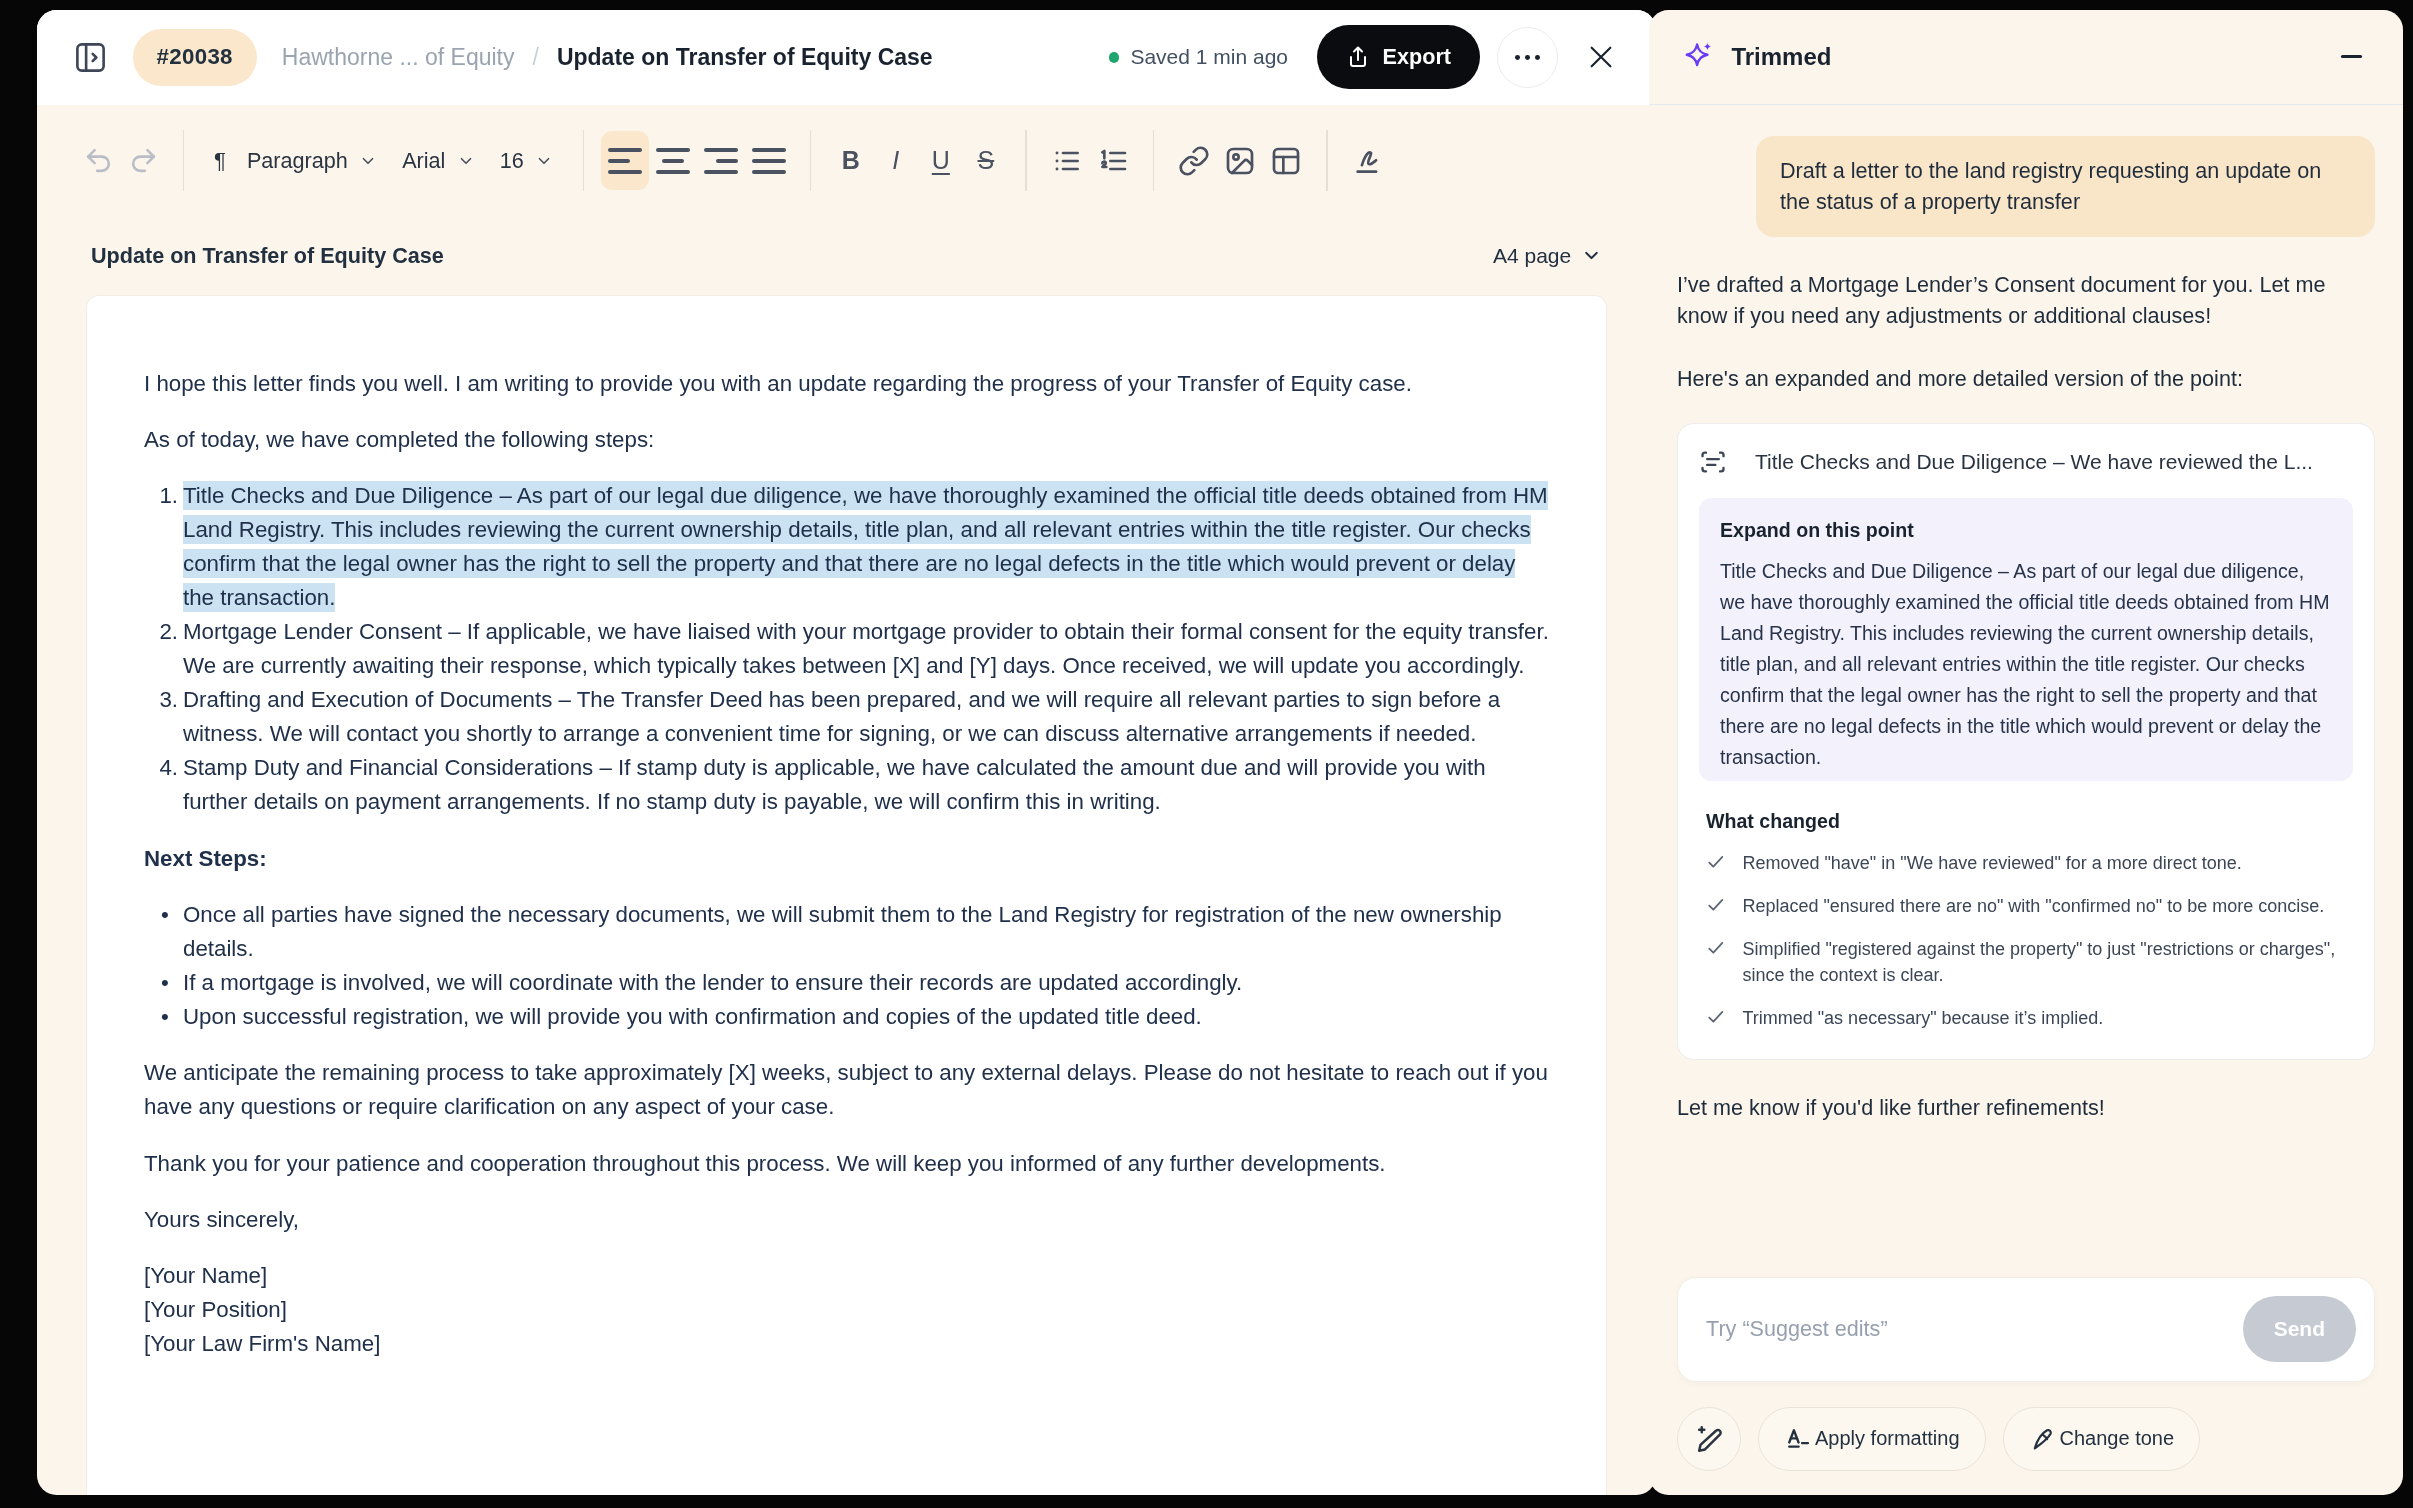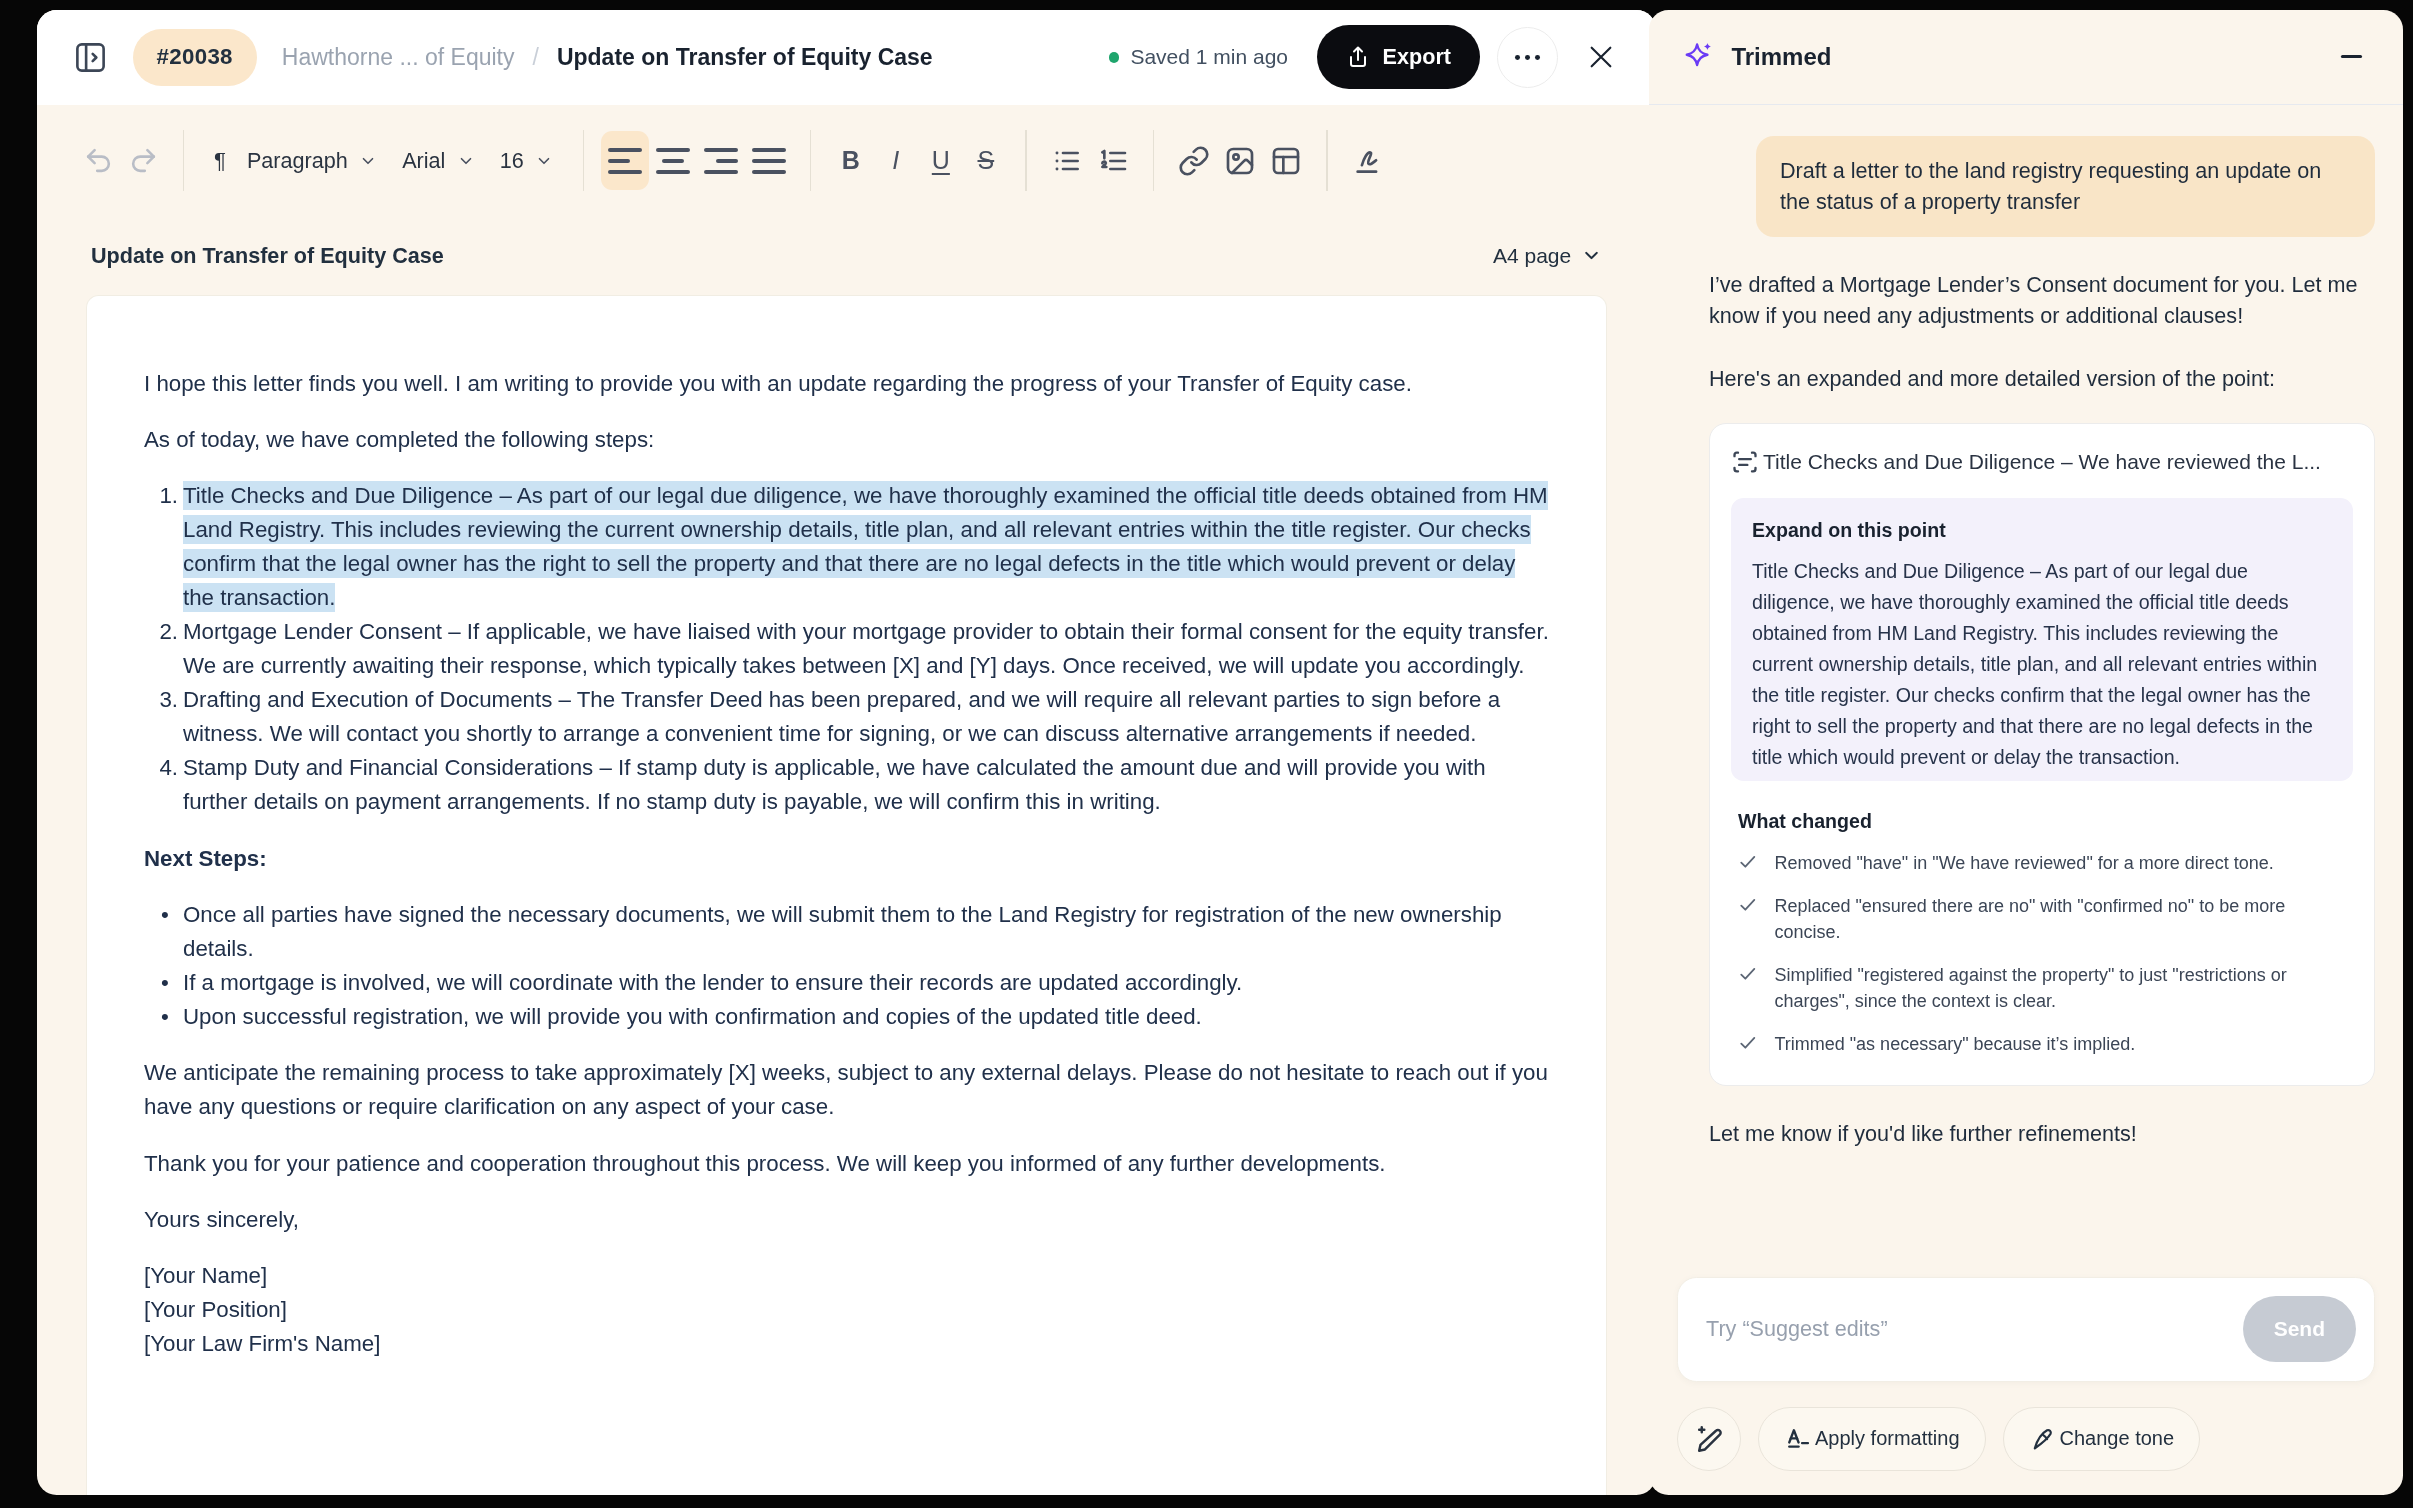--- a/index.html
+++ b/index.html
@@ -118,34 +118,34 @@
     display: flex; flex-direction: column;
   }
   .as-header {
     height: 95px; flex: 0 0 95px;
     display: flex; align-items: center; padding: 0 31px;
     border-bottom: 1.4px solid #E6E9EF;
   }
   .as-title { font-size: 24px; font-weight: 650; color: #19222F; margin-left: 15.4px; }
   .min-btn { margin-left: auto; width: 42px; height: 42px; color: #19222F; }
 
-  .as-chat { flex: 1; padding: 31px 28px 0; display: flex; flex-direction: column; overflow: hidden; margin-left: 32px; }
+  .as-chat { flex: 1; padding: 31px 28px 0; display: flex; flex-direction: column; overflow: hidden; }
   .user-bubble {
     align-self: flex-end; max-width: 619px;
     background: #F9E5C7; border-radius: 18px;
     padding: 19.6px 24px; font-size: 21.6px; line-height: 31px; color: #1F2C3C;
   }
   .ai-text { font-size: 21.6px; line-height: 31px; color: #1F2C3C; margin-top: 32px; }
 
   .point-card {
     margin-top: 29px; background: #FFFFFF;
     border: 1.4px solid #ECECEC; border-radius: 17px;
     padding: 24px 21px 28px;
   }
-  .card-ref { display: flex; align-items: center; gap: 4px; color: #2A3342; }
+  .card-ref { display: flex; align-items: center; gap: 28px; color: #2A3342; }
   .card-ref-text { font-size: 21px; white-space: nowrap; overflow: hidden; flex: 1; }
   .expand-box {
     margin-top: 22.3px; background: #F3F1FB; border-radius: 12.6px;
     padding: 21px 21px 8px;
   }
   .expand-heading { font-size: 19.6px; font-weight: 700; color: #19222F; }
   .expand-text { margin-top: 14px; font-size: 19.6px; line-height: 31px; color: #27334A; }
   .wc-heading { margin-top: 29px; font-size: 19.6px; font-weight: 700; color: #19222F; padding-left: 7px; }
   .wc-list { margin-top: 17px; display: flex; flex-direction: column; gap: 17px; padding: 0 7px; }
   .wc-item { display: flex; gap: 15.4px; }

